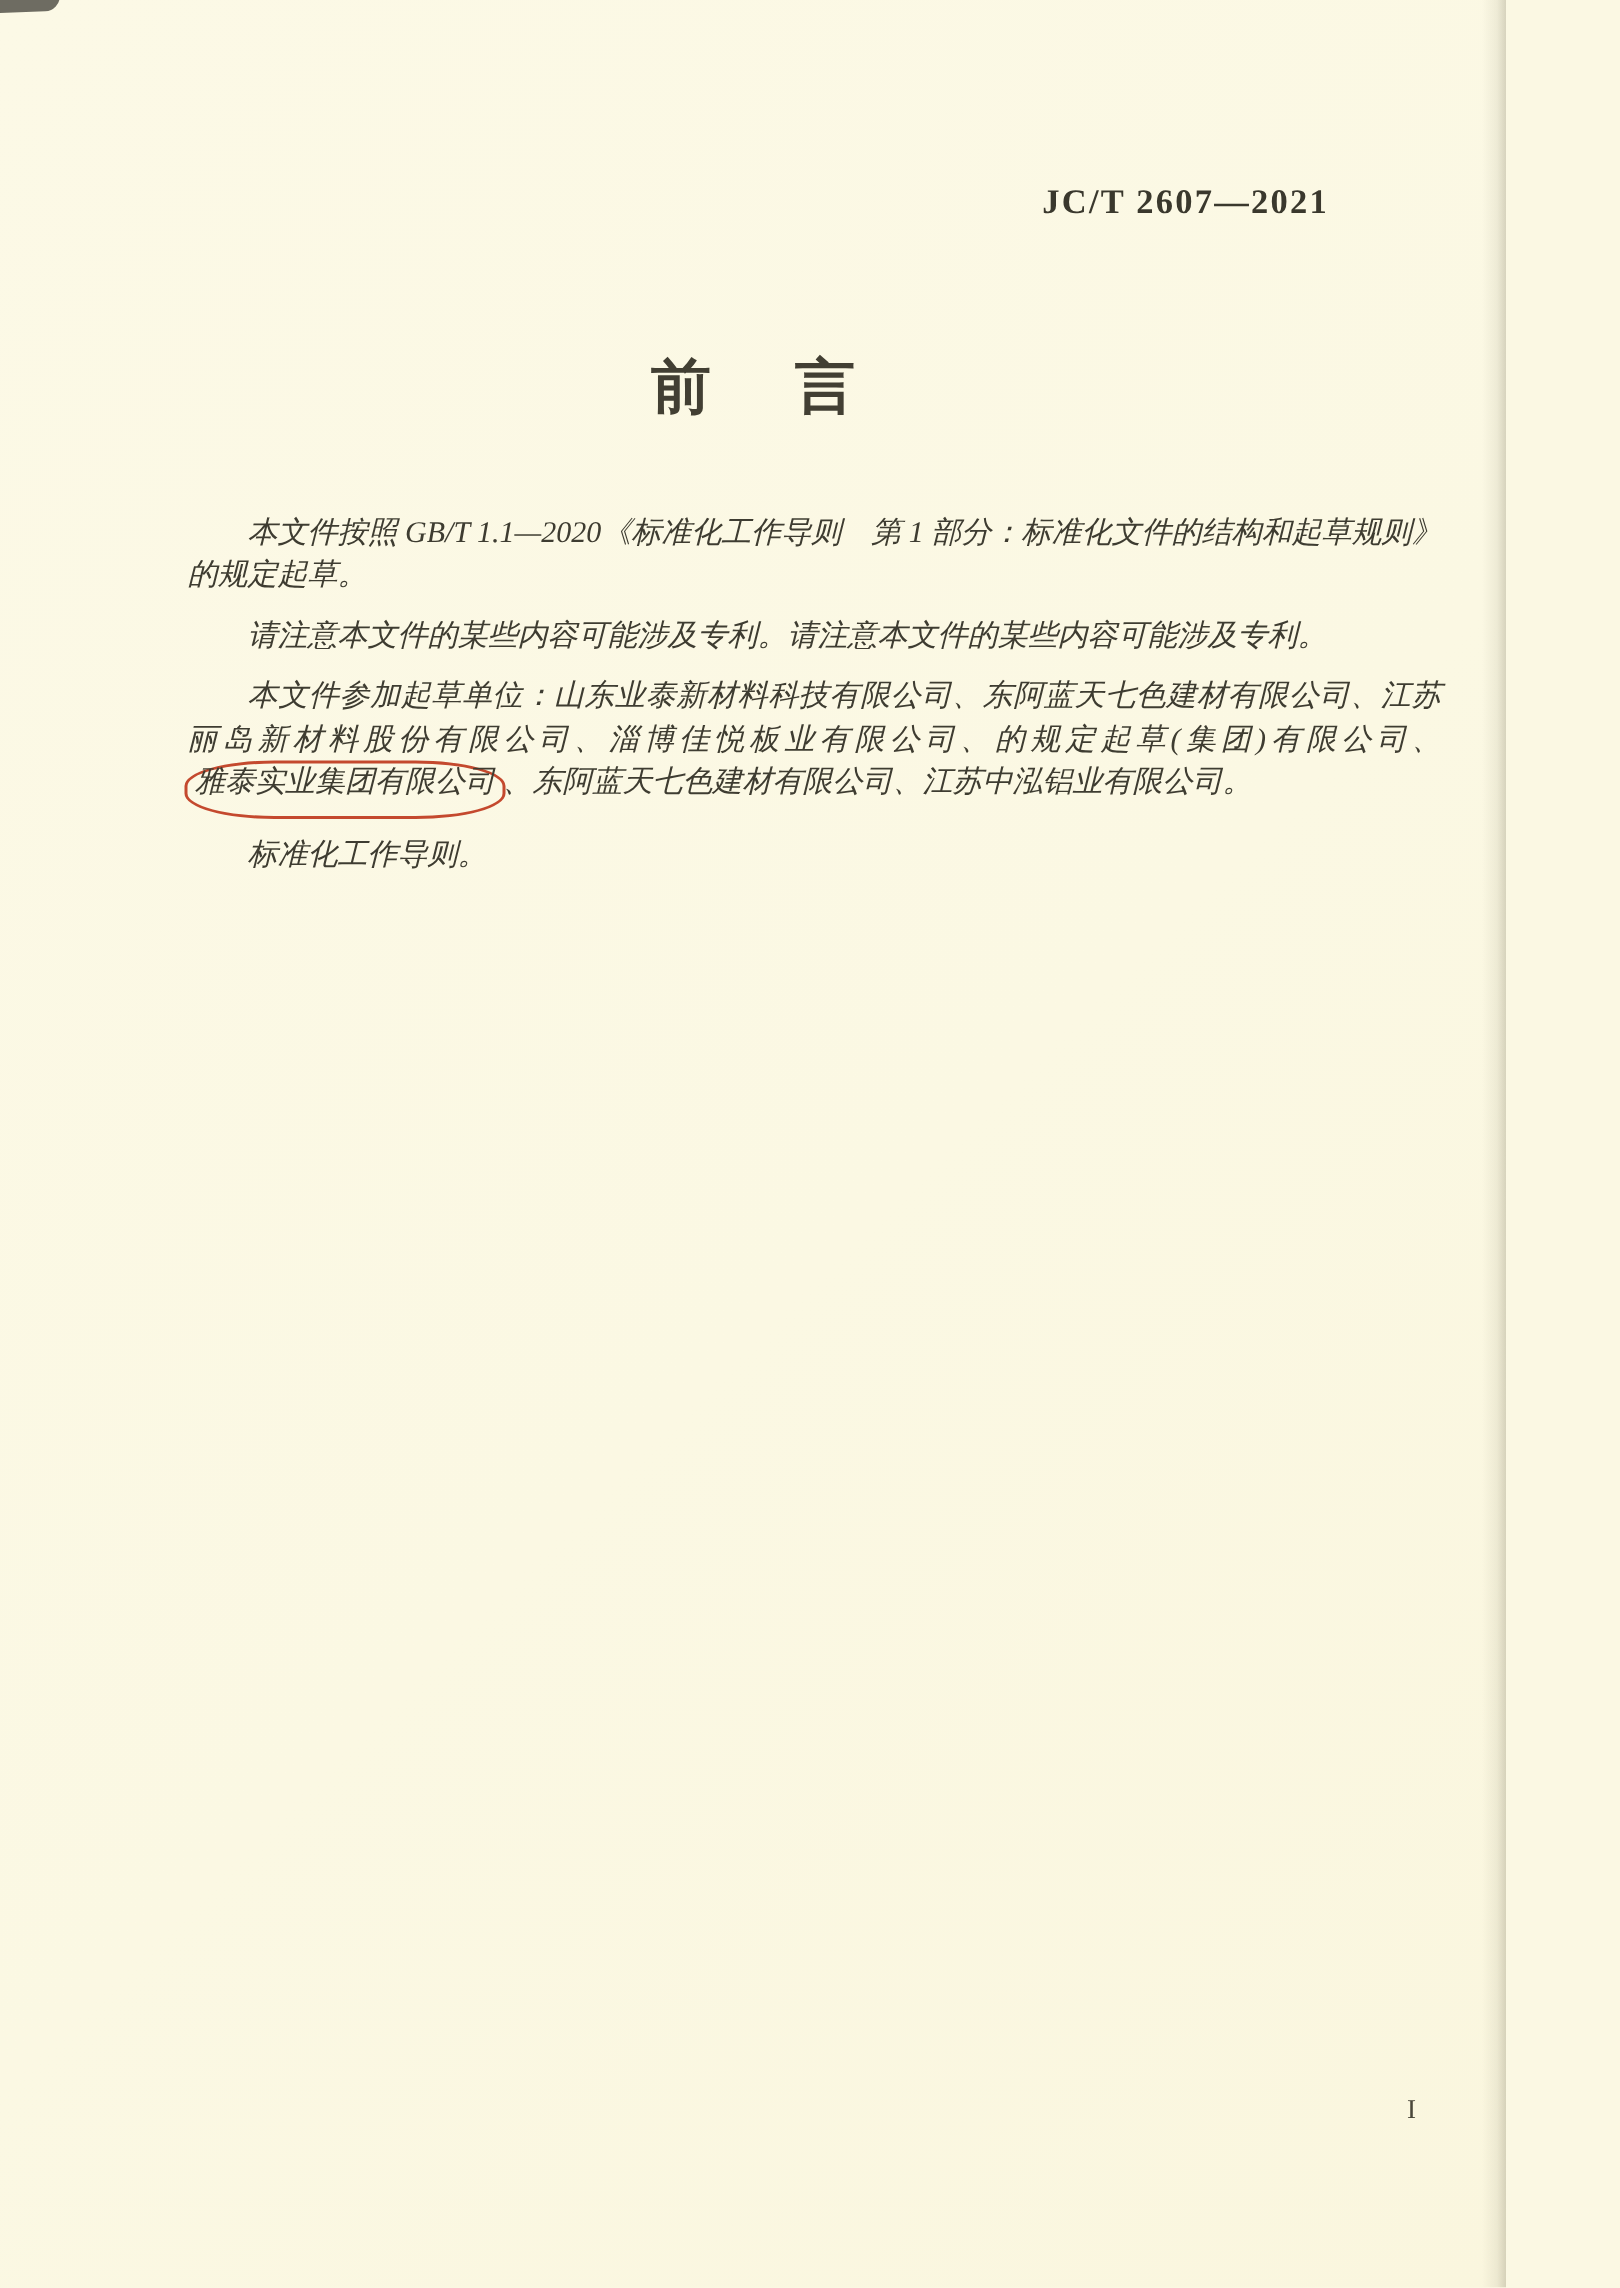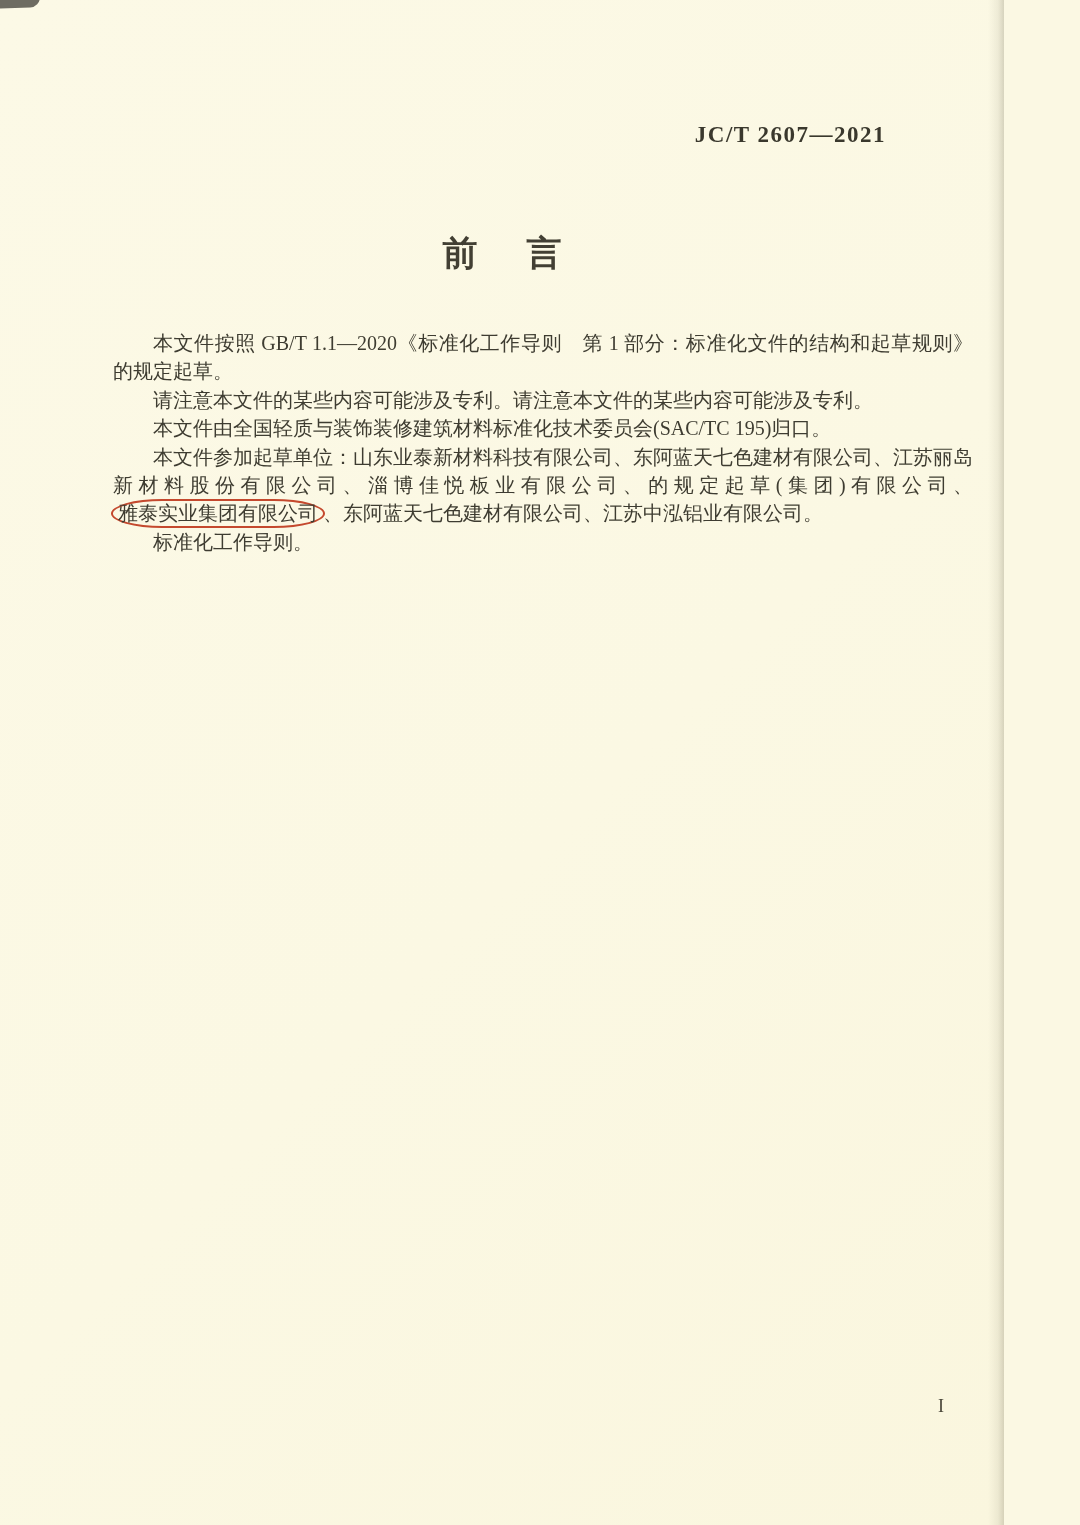--- a/index.html
+++ b/index.html
@@ -42,45 +42,46 @@
     letter-spacing: 1.5px;
     color: #3a382d;
   }
   .title {
     position: absolute;
     top: 230px;
     left: 0;
     width: 100%;
     margin: 0;
     text-align: center;
-    font-size: 35px;
+    font-size: 40px;
     font-weight: bold;
     letter-spacing: 1.4em;
     text-indent: 1.4em;
     color: #423f33;
   }
   .body-text {
     position: absolute;
     top: 329px;
     left: 113px;
     width: 860px;
     font-size: 20px;
     line-height: 28.4px;
     text-align: justify;
     color: #3e3c31;
   }
   .para {
-    margin: 0;
+    margin: 12px;
     text-indent: 2em;
+    font-style: italic;
   }
   .circle {
     display: inline-block;
     text-indent: 0;
     border: 2px solid #c4492e;
-    padding: 0 5px 1px 5px;
+    padding: 0 5px 11px 5px;
     margin: -3px -2px -2px -2px;
     line-height: 24px;
   }
   .circle-long {
     border-radius: 60px / 17px;
   }
   .circle-short {
     border-radius: 30px / 15px;
   }
   .page-number {
@@ -102,21 +103,20 @@
 
   <h1 class="title">前言</h1>
 
   <div class="body-text">
 
     <p class="para">本文件按照 GB/T 1.1—2020《标准化工作导则　第 1 部分：标准化文件的结构和起草规则》的规定起草。</p>
 
     <p class="para">请注意本文件的某些内容可能涉及专利。请注意本文件的某些内容可能涉及专利。</p>
 
 
-    <p class="para">本文件由全国轻质与装饰装修建筑材料标准化技术委员会(SAC/TC 195)归口。</p>
 
 
     <p class="para"><span>本文件参加起草单位：山东业泰新材料科技有限公司、东阿蓝天七色建材有限公司、江苏丽岛新材料股份有限公司、淄博佳悦板业有限公司、的规定起草(集团)有限公司、</span><span class="circle circle-long">雅泰实业集团有限公司</span><span>、东阿蓝天七色建材有限公司、江苏中泓铝业有限公司。</span></p>
 
 
     <p class="para">标准化工作导则。</p>
 
   </div>
 
   <div class="page-number">I</div>

